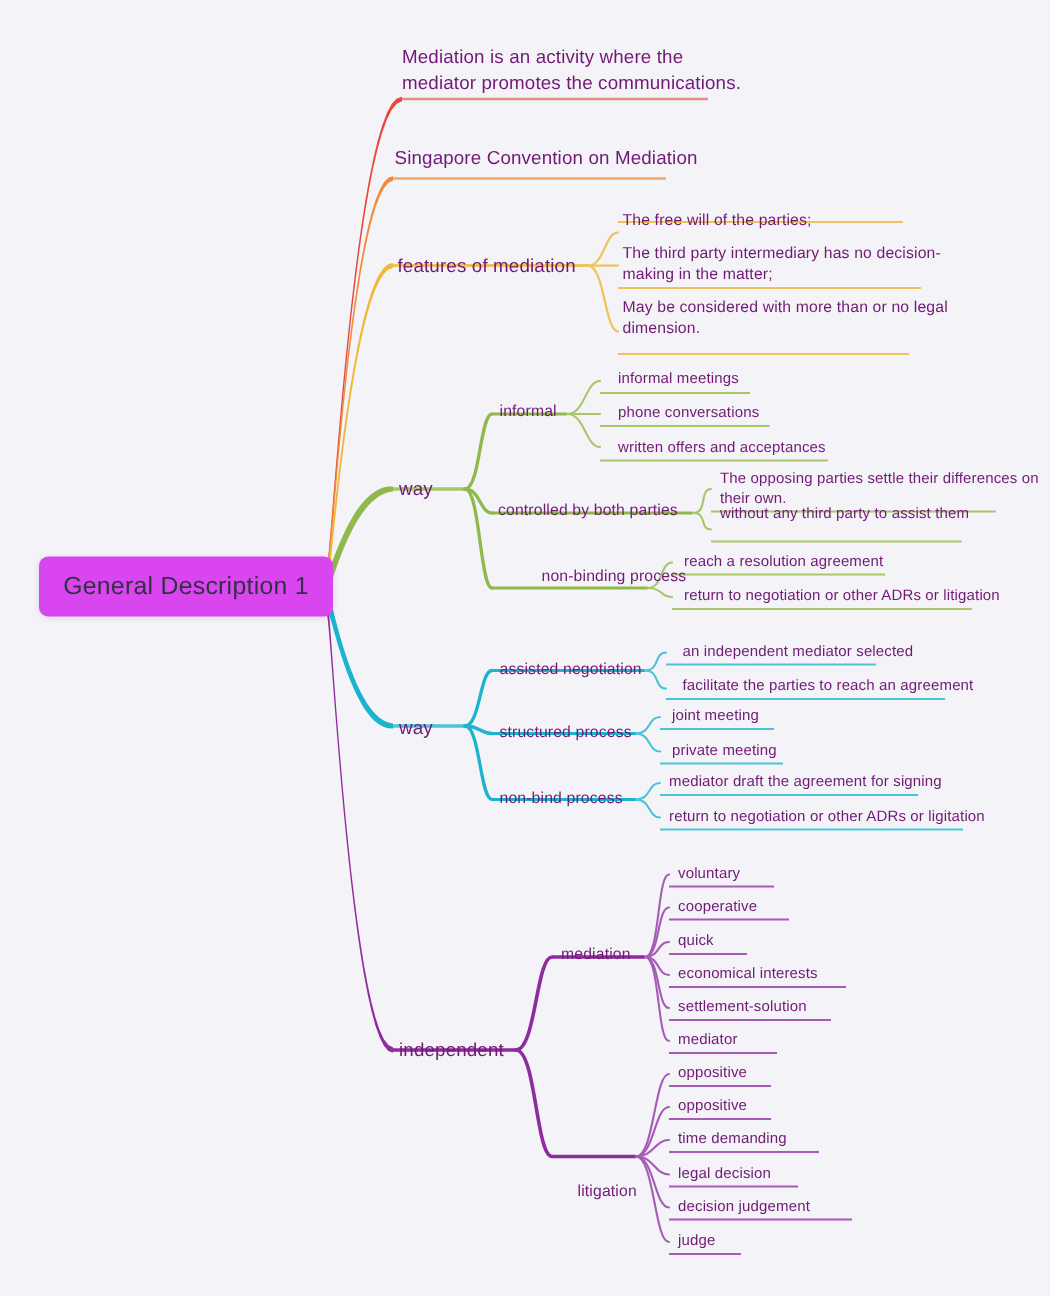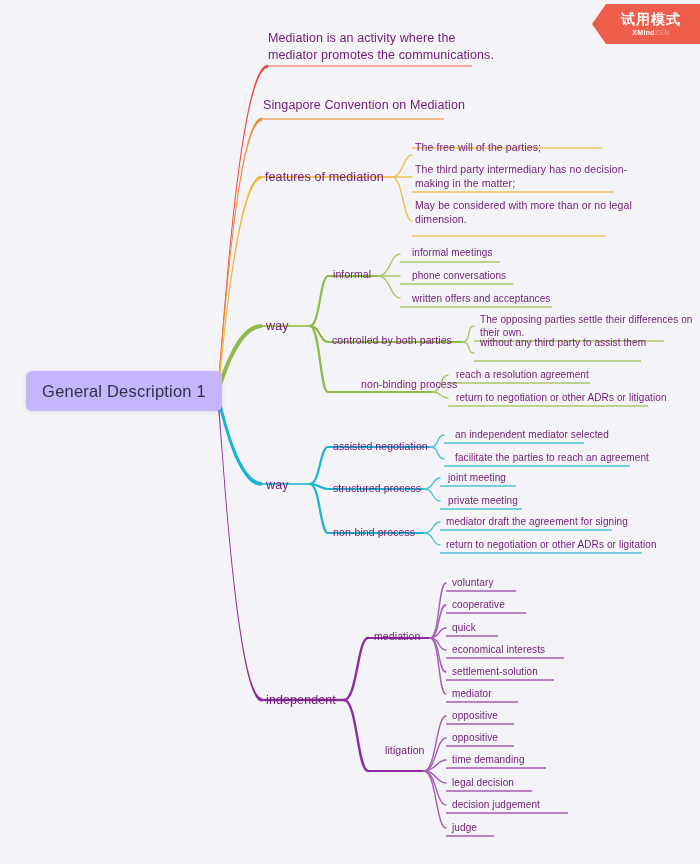--- a/index.html
+++ b/index.html
@@ -17,21 +17,21 @@
     color:#701a75;
     white-space:pre;
     line-height:1.32;
   }
   .node.lvl1 { font-size:12.5px; letter-spacing:.1px; }
   .node.lvl2 { font-size:10.5px; letter-spacing:.1px; }
   .node.lvl3 { font-size:10px;   letter-spacing:.1px; }
 
   #root-node {
     position:absolute;
-    background:#c4b5fd;
+    background:#d946ef;
     border-radius:6px;
     box-shadow:0 1px 4px rgba(60,50,90,.13);
     font-size:16.5px;
     color:#2f3244;
     display:flex; align-items:center; justify-content:center;
     letter-spacing:.2px;
     white-space:pre;
   }
 
   
@@ -183,27 +183,23 @@
       <div class="node lvl3" style="left: 446px; top: 515px;">mediator draft the agreement for signing</div>
       <div class="node lvl3" style="left: 446px; top: 538px;">return to negotiation or other ADRs or ligitation</div>
       <div class="node lvl1" style="left: 266px; top: 692px;">independent</div>
       <div class="node lvl2" style="left: 374px; top: 630px;">mediation</div>
       <div class="node lvl3" style="left: 452px; top: 576px;">voluntary</div>
       <div class="node lvl3" style="left: 452px; top: 598px;">cooperative</div>
       <div class="node lvl3" style="left: 452px; top: 621px;">quick</div>
       <div class="node lvl3" style="left: 452px; top: 643px;">economical interests</div>
       <div class="node lvl3" style="left: 452px; top: 665px;">settlement-solution</div>
       <div class="node lvl3" style="left: 452px; top: 687px;">mediator</div>
-      <div class="node lvl2" style="left: 374px; top: 744px; padding-left: 11px;">litigation</div>
+      <div class="node lvl2" style="left: 374px; top: 788px; padding-left: 11px;">litigation</div>
       <div class="node lvl3" style="left: 452px; top: 709px;">oppositive</div>
       <div class="node lvl3" style="left: 452px; top: 731px;">oppositive</div>
       <div class="node lvl3" style="left: 452px; top: 753px;">time demanding</div>
       <div class="node lvl3" style="left: 452px; top: 776px;">legal decision</div>
       <div class="node lvl3" style="left: 452px; top: 798px;">decision judgement</div>
       <div class="node lvl3" style="left: 452px; top: 821px;">judge</div>
     </div>
 
-  <div id="trial-badge">
-    <div class="t1">试用模式</div>
-    <div class="t2"><b>XMind</b><span>ZEN</span></div>
-  </div>
 
 </div>
 
 </body></html>

